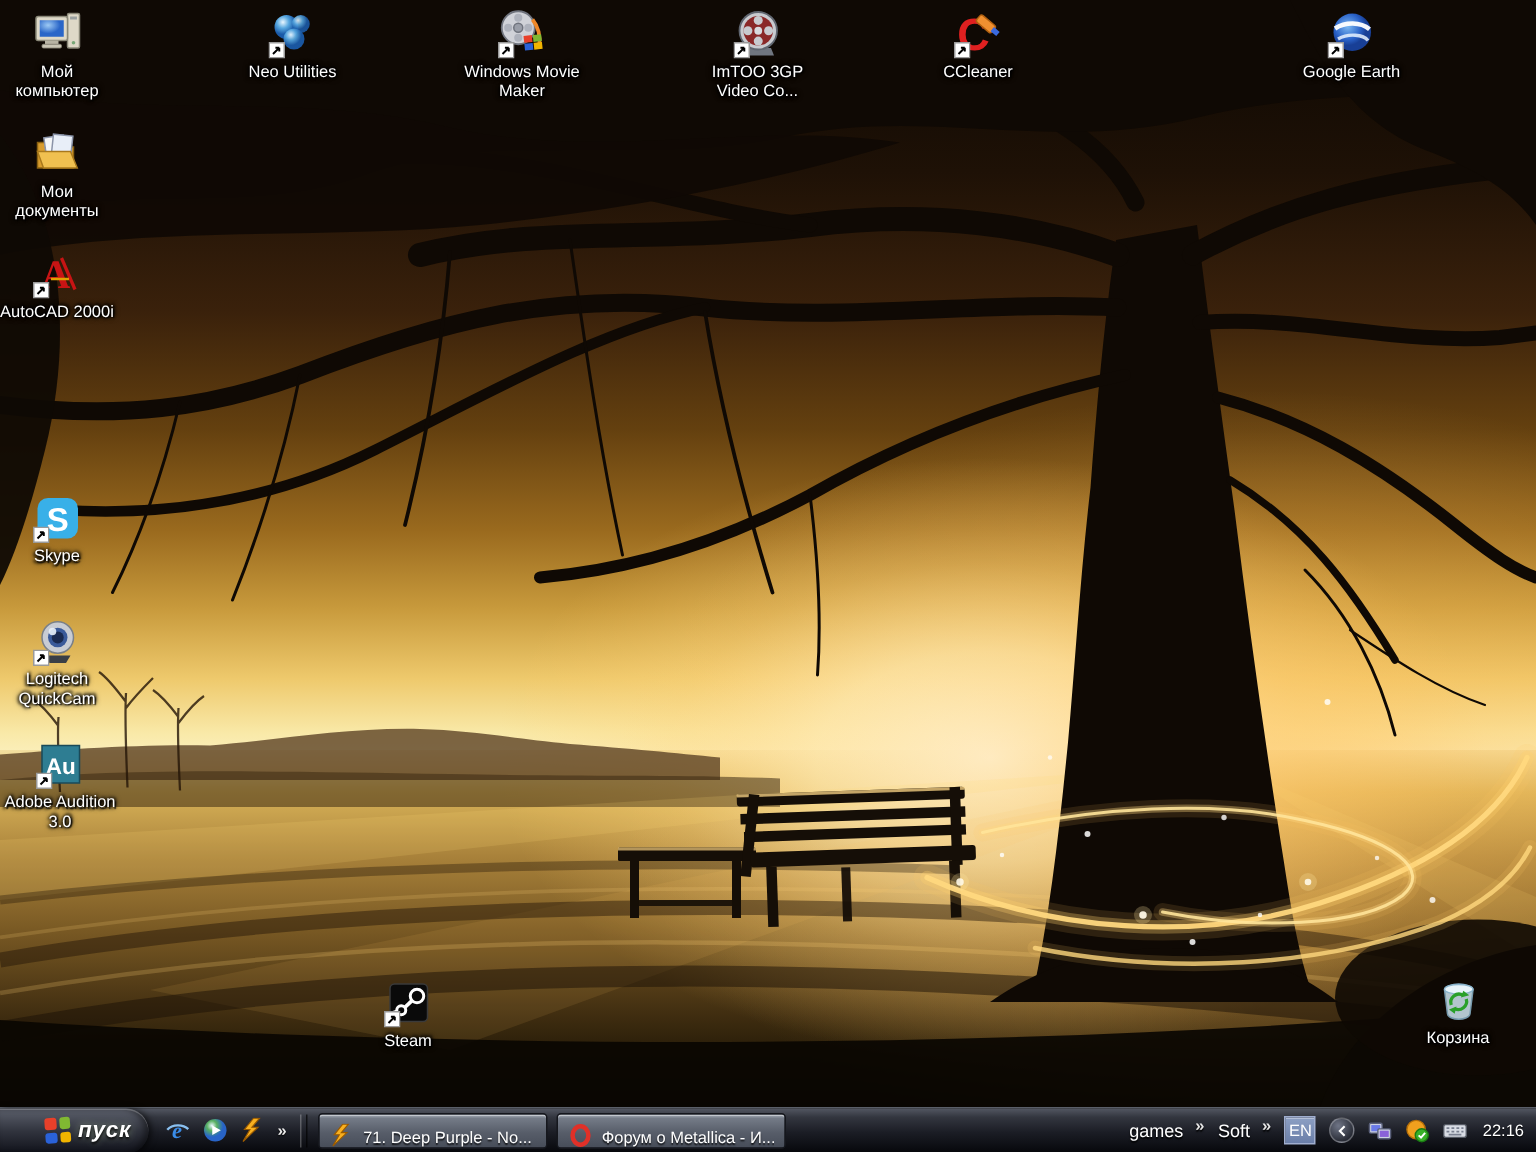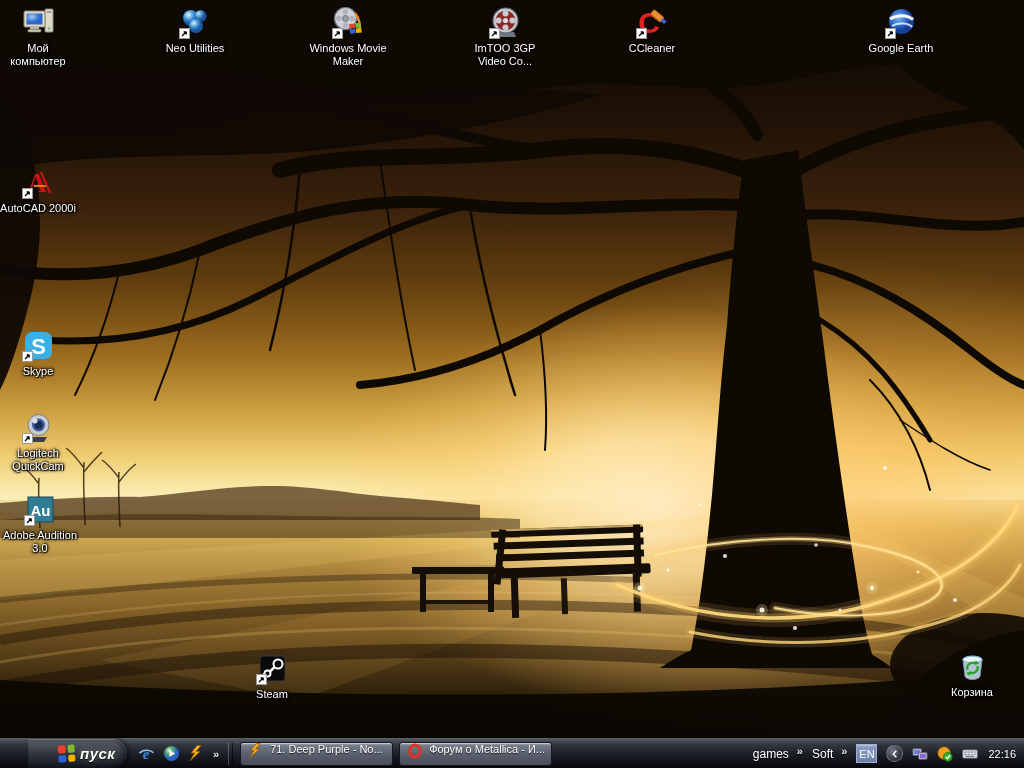--- a/index.html
+++ b/index.html
@@ -11,41 +11,41 @@
   .dicon{position:absolute;display:flex;flex-direction:column;align-items:center;cursor:pointer;}
   .ic{width:33px;height:33px;position:relative;flex:0 0 auto;}
   .ic svg{display:block;}
   .sc{position:absolute;left:0;bottom:0;width:11px;height:11px;}
   .lbl{margin-top:3px;font-size:11px;color:#fff;text-align:center;line-height:1.2;
     text-shadow:1px 1px 1px #000,-1px 1px 2px #000,1px -1px 2px #000,0 0 4px #000;}
 
   
   .taskbar{position:absolute;left:0;bottom:0;width:1024px;height:30px;box-sizing:border-box;
     display:flex;align-items:center;border-top:1px solid #5a5e68;
-    background:linear-gradient(180deg,#535762 0%,#33363f 20%,#1b1d25 55%,#07080c 100%);padding-left:28px;}
+    background:linear-gradient(180deg,#535762 0%,#33363f 20%,#1b1d25 55%,#07080c 100%);}
   .start{height:30px;width:99px;box-sizing:border-box;padding-left:30px;flex:0 0 auto;
     display:flex;align-items:center;gap:5px;cursor:pointer;position:relative;
     background:linear-gradient(180deg,#5d616d 0%,#31343e 50%,#10121a 100%);
     border-radius:0 15px 15px 0;
     box-shadow:inset 0 1px 0 rgba(255,255,255,.22),inset -3px 0 4px rgba(0,0,0,.45),2px 0 4px rgba(0,0,0,.6);}
   .flag{width:17px;height:17px;position:relative;transform:rotate(-4deg);flex:0 0 auto;}
   .flag b{position:absolute;width:7.5px;height:7.5px;border-radius:2px;display:block;}
   .flag .f1{left:0;top:0;background:#e8402a;}
   .flag .f2{right:0;top:0;background:#80b832;}
   .flag .f3{left:0;bottom:0;background:#2a62d8;}
   .flag .f4{right:0;bottom:0;background:#f0b400;}
   .start-txt{color:#fff;font-weight:bold;font-style:italic;font-size:15px;letter-spacing:.5px;
     text-shadow:0 1px 2px #000,0 0 6px rgba(225,255,190,.45);}
   .ql{display:flex;align-items:center;gap:8px;padding:0 8px 0 11px;flex:0 0 auto;}
   .qlicon{width:17px;height:17px;display:inline-flex;cursor:pointer;}
   .chev{color:#ececec;font-size:11px;font-weight:bold;cursor:pointer;text-shadow:0 1px 1px #000;
     align-self:flex-start;margin-top:3px;}
   .handle{width:3px;height:22px;margin:0 4px 0 1px;
     border-left:1px solid rgba(255,255,255,.25);border-right:1px solid rgba(0,0,0,.65);}
-  .task{width:153px;height:24px;margin:0 3px;flex:0 0 auto;display:flex;align-items:flex-start;gap:6px;
+  .task{width:153px;height:24px;margin:0 3px;flex:0 0 auto;display:flex;align-items:flex-end;gap:6px;
     padding:0 7px;box-sizing:border-box;border-radius:3px;cursor:pointer;
     background:linear-gradient(180deg,#aab0ba 0%,#747b87 12%,#575d69 55%,#474d59 100%);
     border:1px solid #15171d;box-shadow:inset 0 1px 0 rgba(255,255,255,.4);}
   .ticon{width:16px;height:16px;display:inline-flex;flex:0 0 auto;}
   .tlabel{color:#fff;font-size:11px;white-space:nowrap;overflow:hidden;
     text-shadow:0 1px 1px rgba(0,0,0,.8);}
   .tray{margin-left:auto;display:flex;align-items:center;gap:9px;padding-right:8px;}
   .traytb{display:flex;align-items:center;gap:8px;cursor:pointer;}
   .tbl{color:#fff;font-size:12px;text-shadow:0 1px 1px #000;}
   .tbchev{color:#e6e6e6;font-size:11px;font-weight:bold;text-shadow:0 1px 1px #000;
@@ -238,20 +238,31 @@
         <circle cx="27" cy="22.5" r="1.2" fill="#78a878"></circle>
         <rect x="2" y="5" width="21" height="16" rx="1.5" fill="#ded9c8" stroke="#8a8878"></rect>
         <rect x="4.5" y="7.5" width="16" height="11" fill="url(#scr)"></rect>
         <rect x="8" y="21" width="9" height="2.5" fill="#b8b4a4"></rect>
         <rect x="6" y="23.5" width="13" height="2.5" rx="1" fill="#cac6b6" stroke="#8a8878" stroke-width=".6"></rect>
       </svg>
     </span>
     <span class="lbl">Мой компьютер</span>
   </div>
 
+  <div class="dicon" style="left:0px;top:86px;width:76px">
+    <span class="ic">
+      <svg width="33" height="33" viewBox="0 0 33 33">
+        <path d="M3 10 L3 26 L27 26 L27 12 L14 12 L11 9 L3 9 Z" fill="#d89c2e" stroke="#8a6010"></path>
+        <rect x="8" y="5" width="13" height="13" fill="#f4f6f8" stroke="#8a93a8" transform="rotate(-8 14 11)"></rect>
+        <rect x="13" y="4" width="13" height="13" fill="#e8eef8" stroke="#8a93a8" transform="rotate(6 19 10)"></rect>
+        <path d="M3 15 L25 15 L29.5 26 L7 26 Z" fill="#f0c050" stroke="#a8781c"></path>
+      </svg>
+    </span>
+    <span class="lbl">Мои документы</span>
+  </div>
 
   <div class="dicon" style="left:-7px;top:166px;width:90px">
     <span class="ic">
       <svg width="33" height="33" viewBox="0 0 33 33">
         <text x="15" y="26" font-size="27" font-weight="bold" fill="#c81414" text-anchor="middle" font-family="Liberation Serif, serif">A</text>
         <path d="M19 6 L28 27" stroke="#c81414" stroke-width="2.2"></path>
         <path d="M12 20 h12" stroke="#e0a000" stroke-width="1.6"></path>
       </svg>
       <span class="sc">
         <svg width="11" height="11" viewBox="0 0 11 11">

